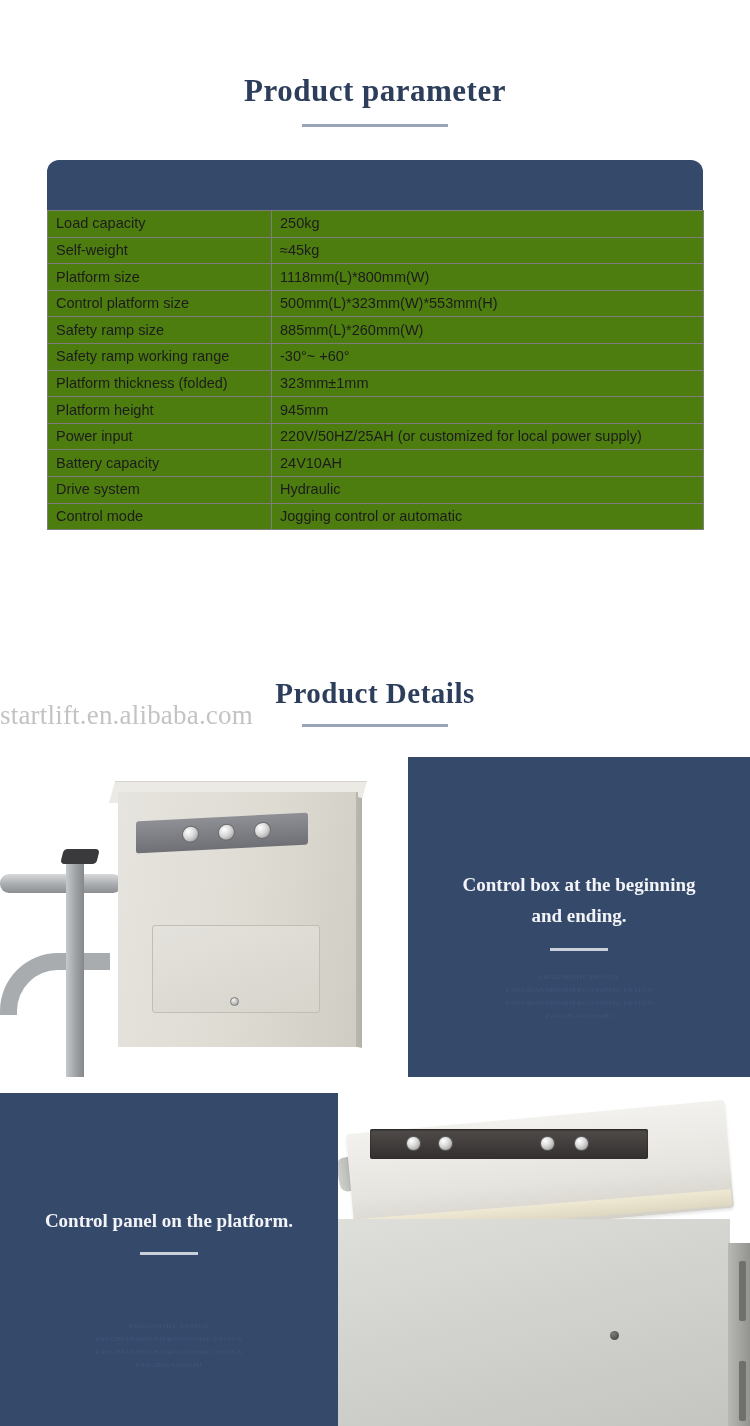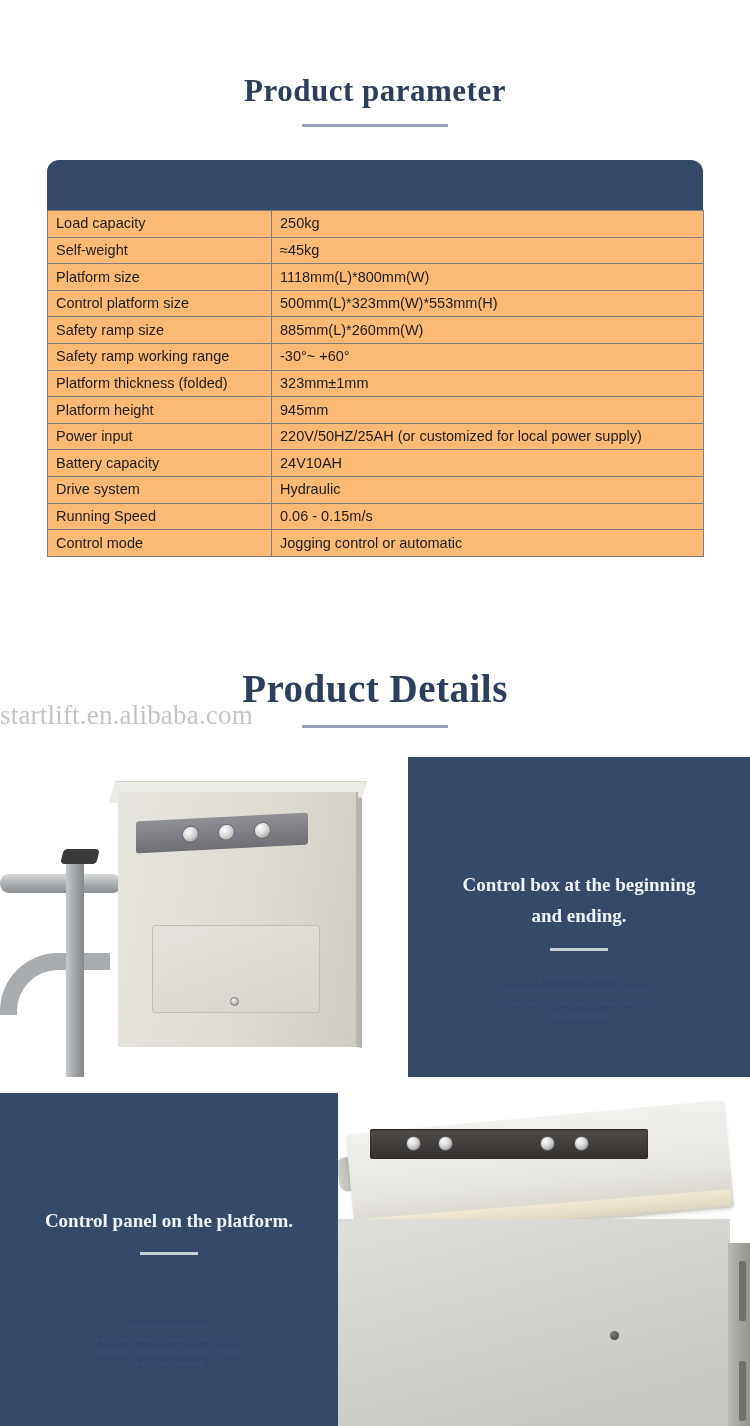--- a/index.html
+++ b/index.html
@@ -40,39 +40,39 @@
   }
   .tbl-header {
     height: 50px;
     background: #35496b;
     border-radius: 12px 12px 0 0;
   }
   table.params {
     border-collapse: collapse;
     width: 656px;
     table-layout: fixed;
-    background: #fdba74;
+    background: #4d7c0f;
   }
   table.params tr { height: 26.6px; }
   table.params td {
     border: 1px solid #7d7d7d;
     font-size: 14.5px;
     color: #1c1c1c;
     padding: 3px 0 3px 8px;
     line-height: 1.15;
     white-space: nowrap;
     overflow: hidden;
   }
   table.params td.k { width: 224px; }
   table.params td.v { width: 432px; }
   table.params tr:last-child td.k { border-bottom-left-radius: 11px; }
   table.params tr:last-child td.v { border-bottom-right-radius: 11px; }
 
   
-  #title-details { font-size: 39px; padding-top: 0; line-height: 1.1; }
+  #title-details { font-size: 29px; padding-top: 0; line-height: 1.1; margin-top: 10px; }
   .details-head-block {
     position: absolute;
     left: 0; top: 668px;
     width: 100%;
     text-align: center;
   }
   .details-rule {
     width: 146px; height: 3px;
     background: #98a4b8;
     margin: 14px auto 0 auto;
@@ -346,24 +346,20 @@
           <td class="k">Power input</td>
           <td class="v">220V/50HZ/25AH (or customized for local power supply)</td>
         </tr>
         <tr>
           <td class="k">Battery capacity</td>
           <td class="v">24V10AH</td>
         </tr>
         <tr>
           <td class="k">Drive system</td>
           <td class="v">Hydraulic</td>
-        </tr>
-        <tr>
-          <td class="k">Running Speed</td>
-          <td class="v">0.06 - 0.15m/s</td>
         </tr>
         <tr>
           <td class="k">Control mode</td>
           <td class="v">Jogging control or automatic</td>
         </tr>
       </tbody>
   </table>
 </div>
 
 <div class="details-head-block">

